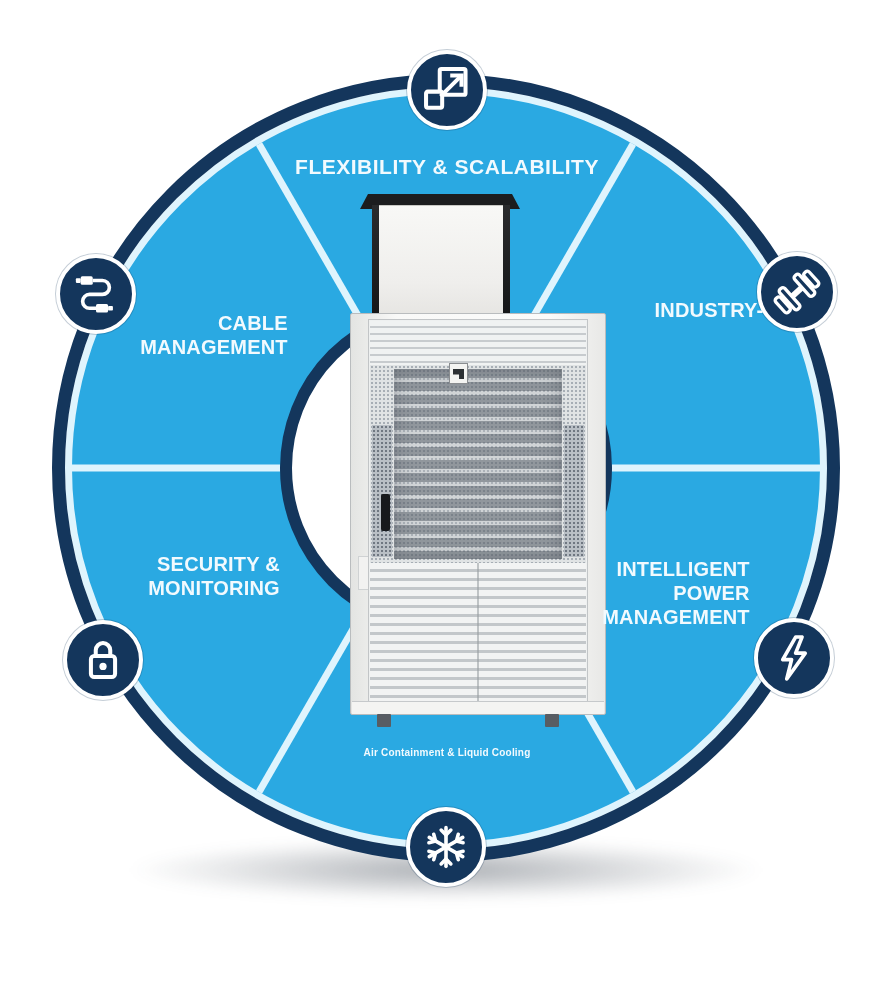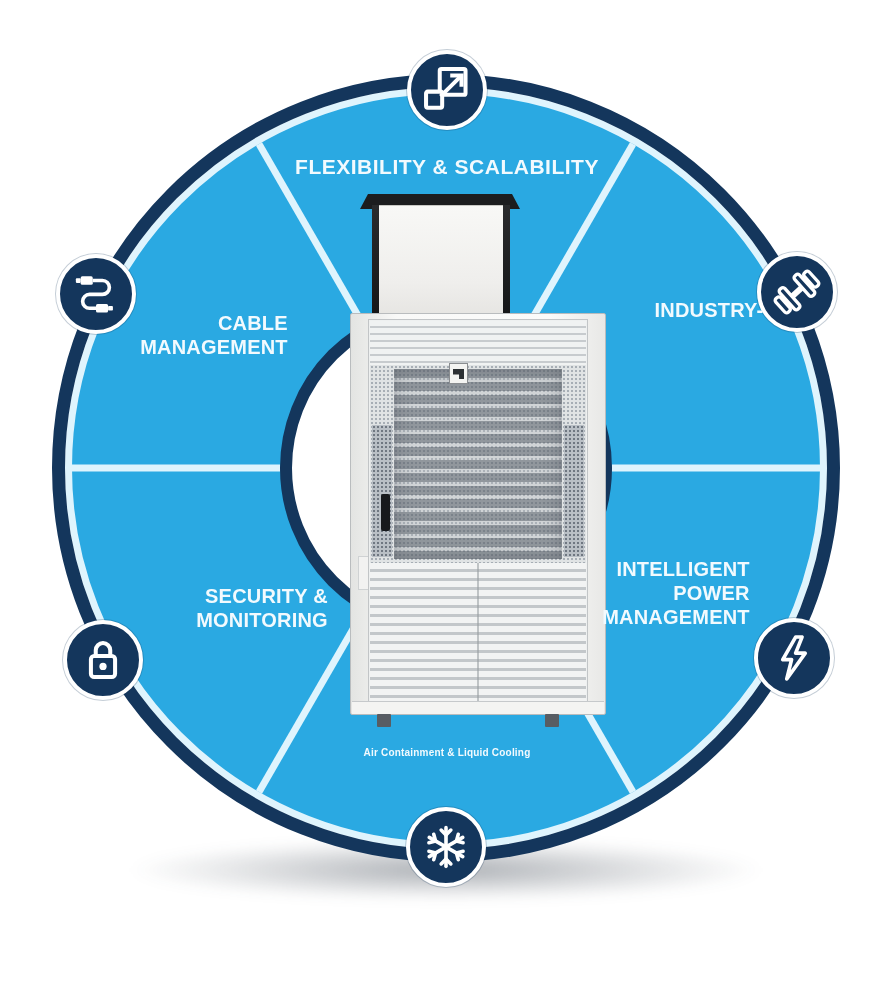--- a/index.html
+++ b/index.html
@@ -208,21 +208,21 @@
   <div class="seg-label lh24" style="left:676px;top:557px;">
     <div class="line">INTELLIGENT</div>
     <div class="line">POWER</div>
     <div class="line">MANAGEMENT</div>
   </div>
 
   <div class="seg-label label-thermal" style="left:447px;top:743px;">
     <div class="subline">Air Containment &amp; Liquid Cooling</div>
   </div>
 
-  <div class="seg-label lh24" style="left:214px;top:584px;margin-left:48px;">
+  <div class="seg-label lh24" style="left:214px;top:552px;">
     <div class="line">SECURITY &amp;</div>
     <div class="line">MONITORING</div>
   </div>
 
   <div class="seg-label lh24" style="left:214px;top:311px;">
     <div class="line">CABLE</div>
     <div class="line">MANAGEMENT</div>
   </div>
 
 </div>

